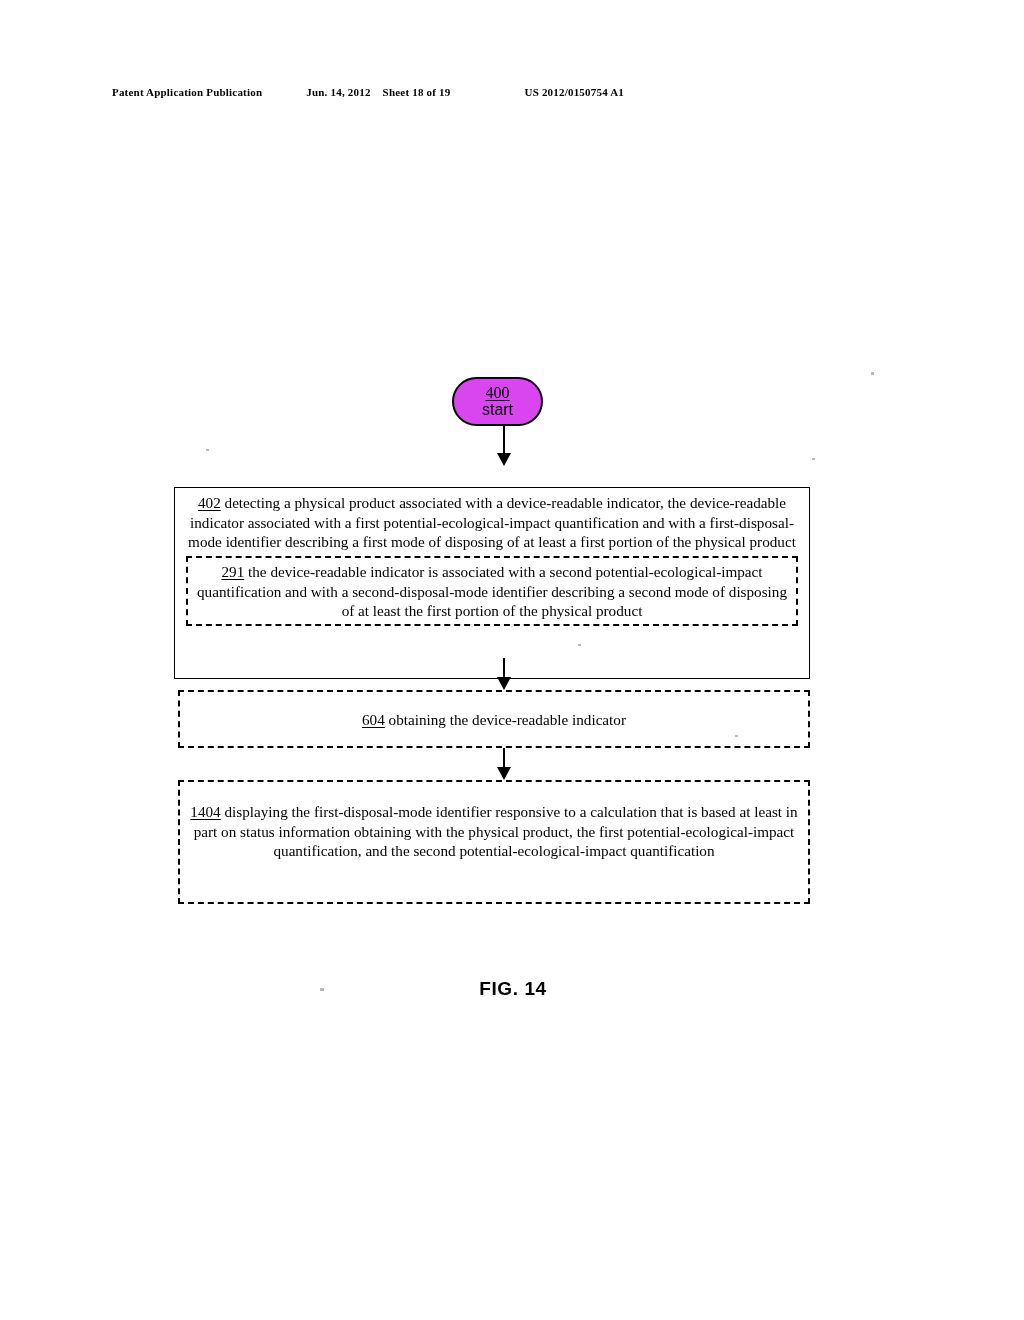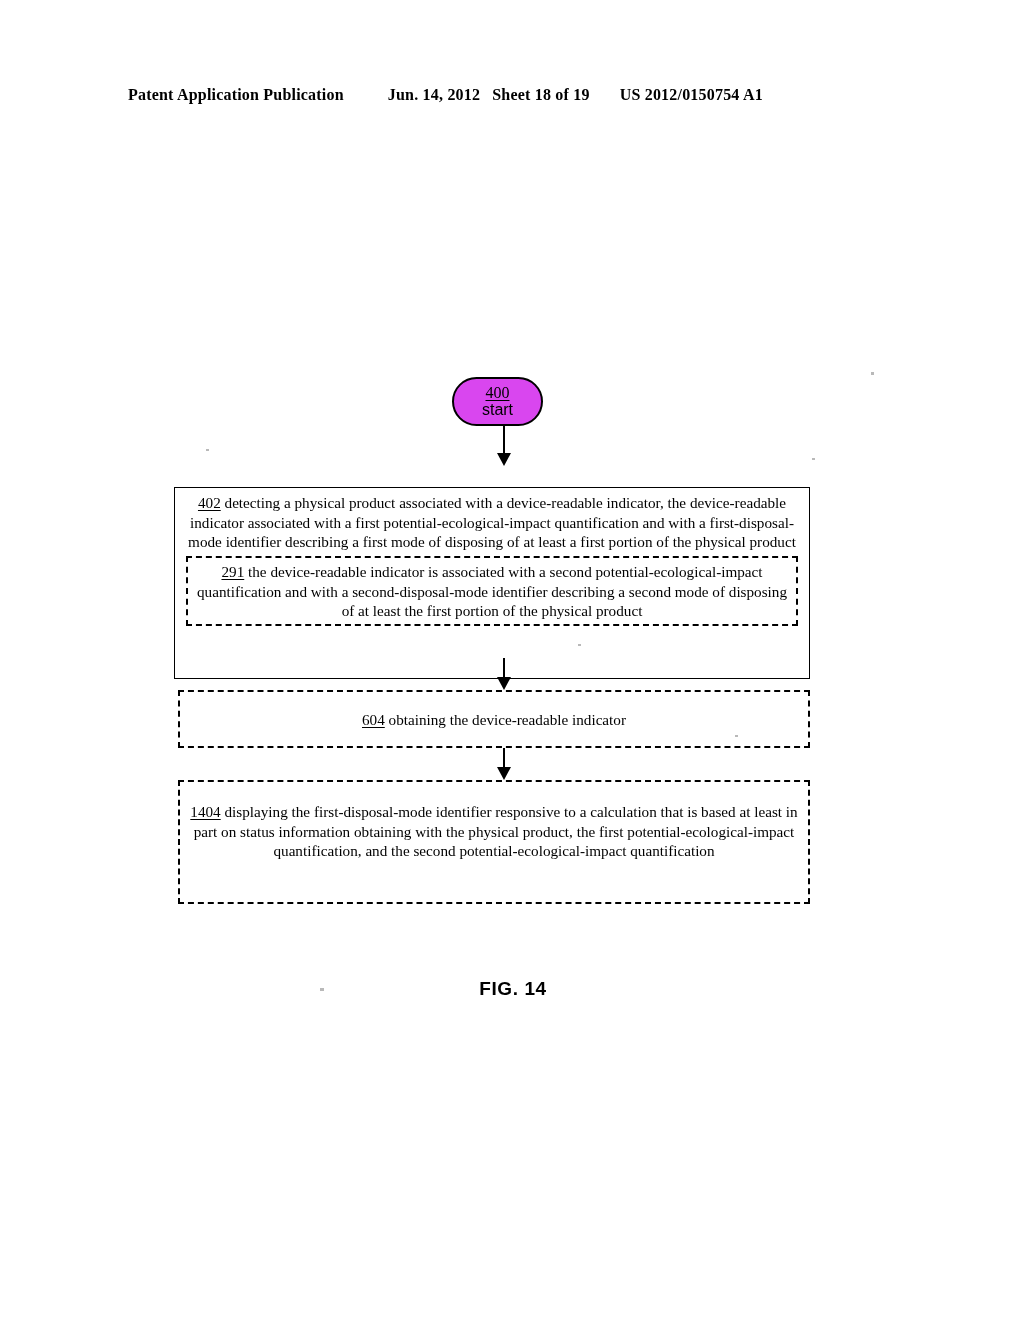--- a/index.html
+++ b/index.html
@@ -13,36 +13,36 @@
     height: 1320px;
     position: relative;
     font-family: "Liberation Serif", serif;
     color: #000000;
     overflow: hidden;
   }
 
   
   .page-header {
     position: absolute;
-    left: 128px;
+    left: 112px;
     top: 86px;
     width: 768px;
     height: 26px;
     display: flex;
     align-items: baseline;
     font-family: "Liberation Serif", serif;
     font-weight: bold;
-    font-size: 16px;
+    font-size: 11px;
     letter-spacing: 0.2px;
     white-space: nowrap;
   }
   .hdr-left   { flex: 0 0 auto; }
   .hdr-mid    { flex: 0 0 auto; margin-left: 44px; }
   .hdr-sheet  { flex: 0 0 auto; margin-left: 12px; }
-  .hdr-right  { flex: 0 0 auto; margin-left: 30px; }
+  .hdr-right  { flex: 0 0 auto; margin-left: 74px; }
 
   
   .figure {
     position: absolute;
     left: 0;
     top: 0;
     width: 1024px;
     height: 1320px;
   }
 

